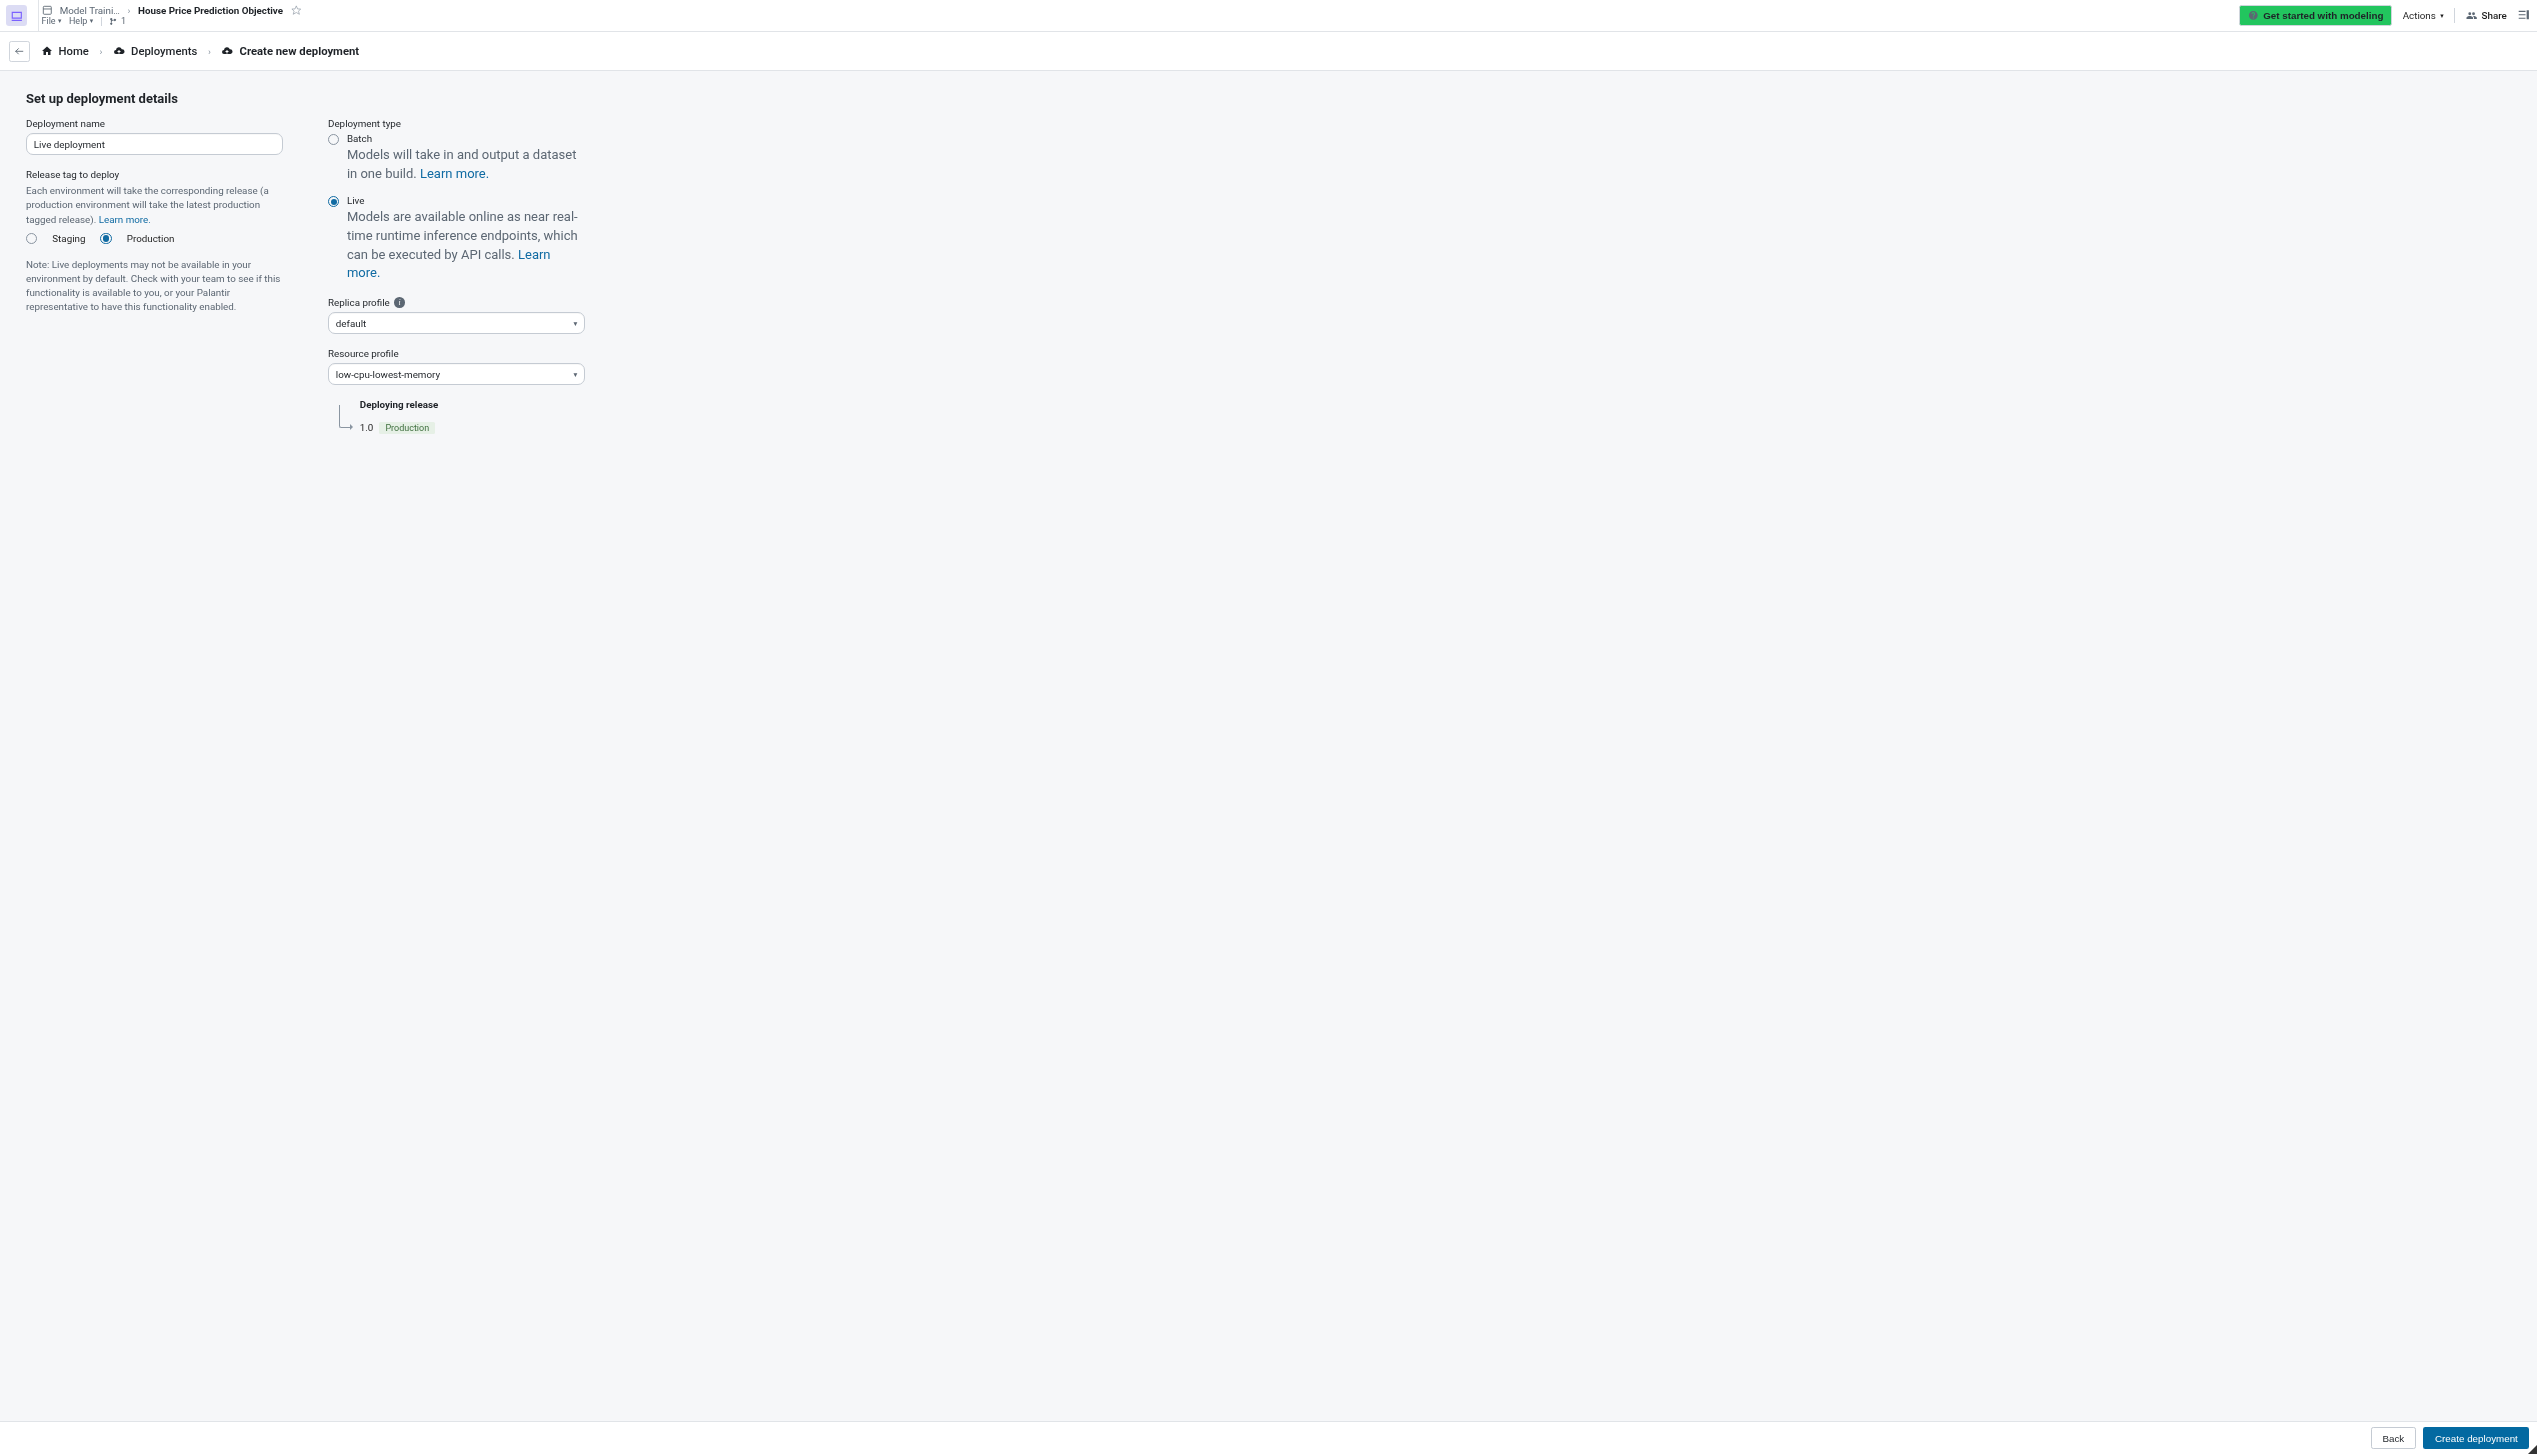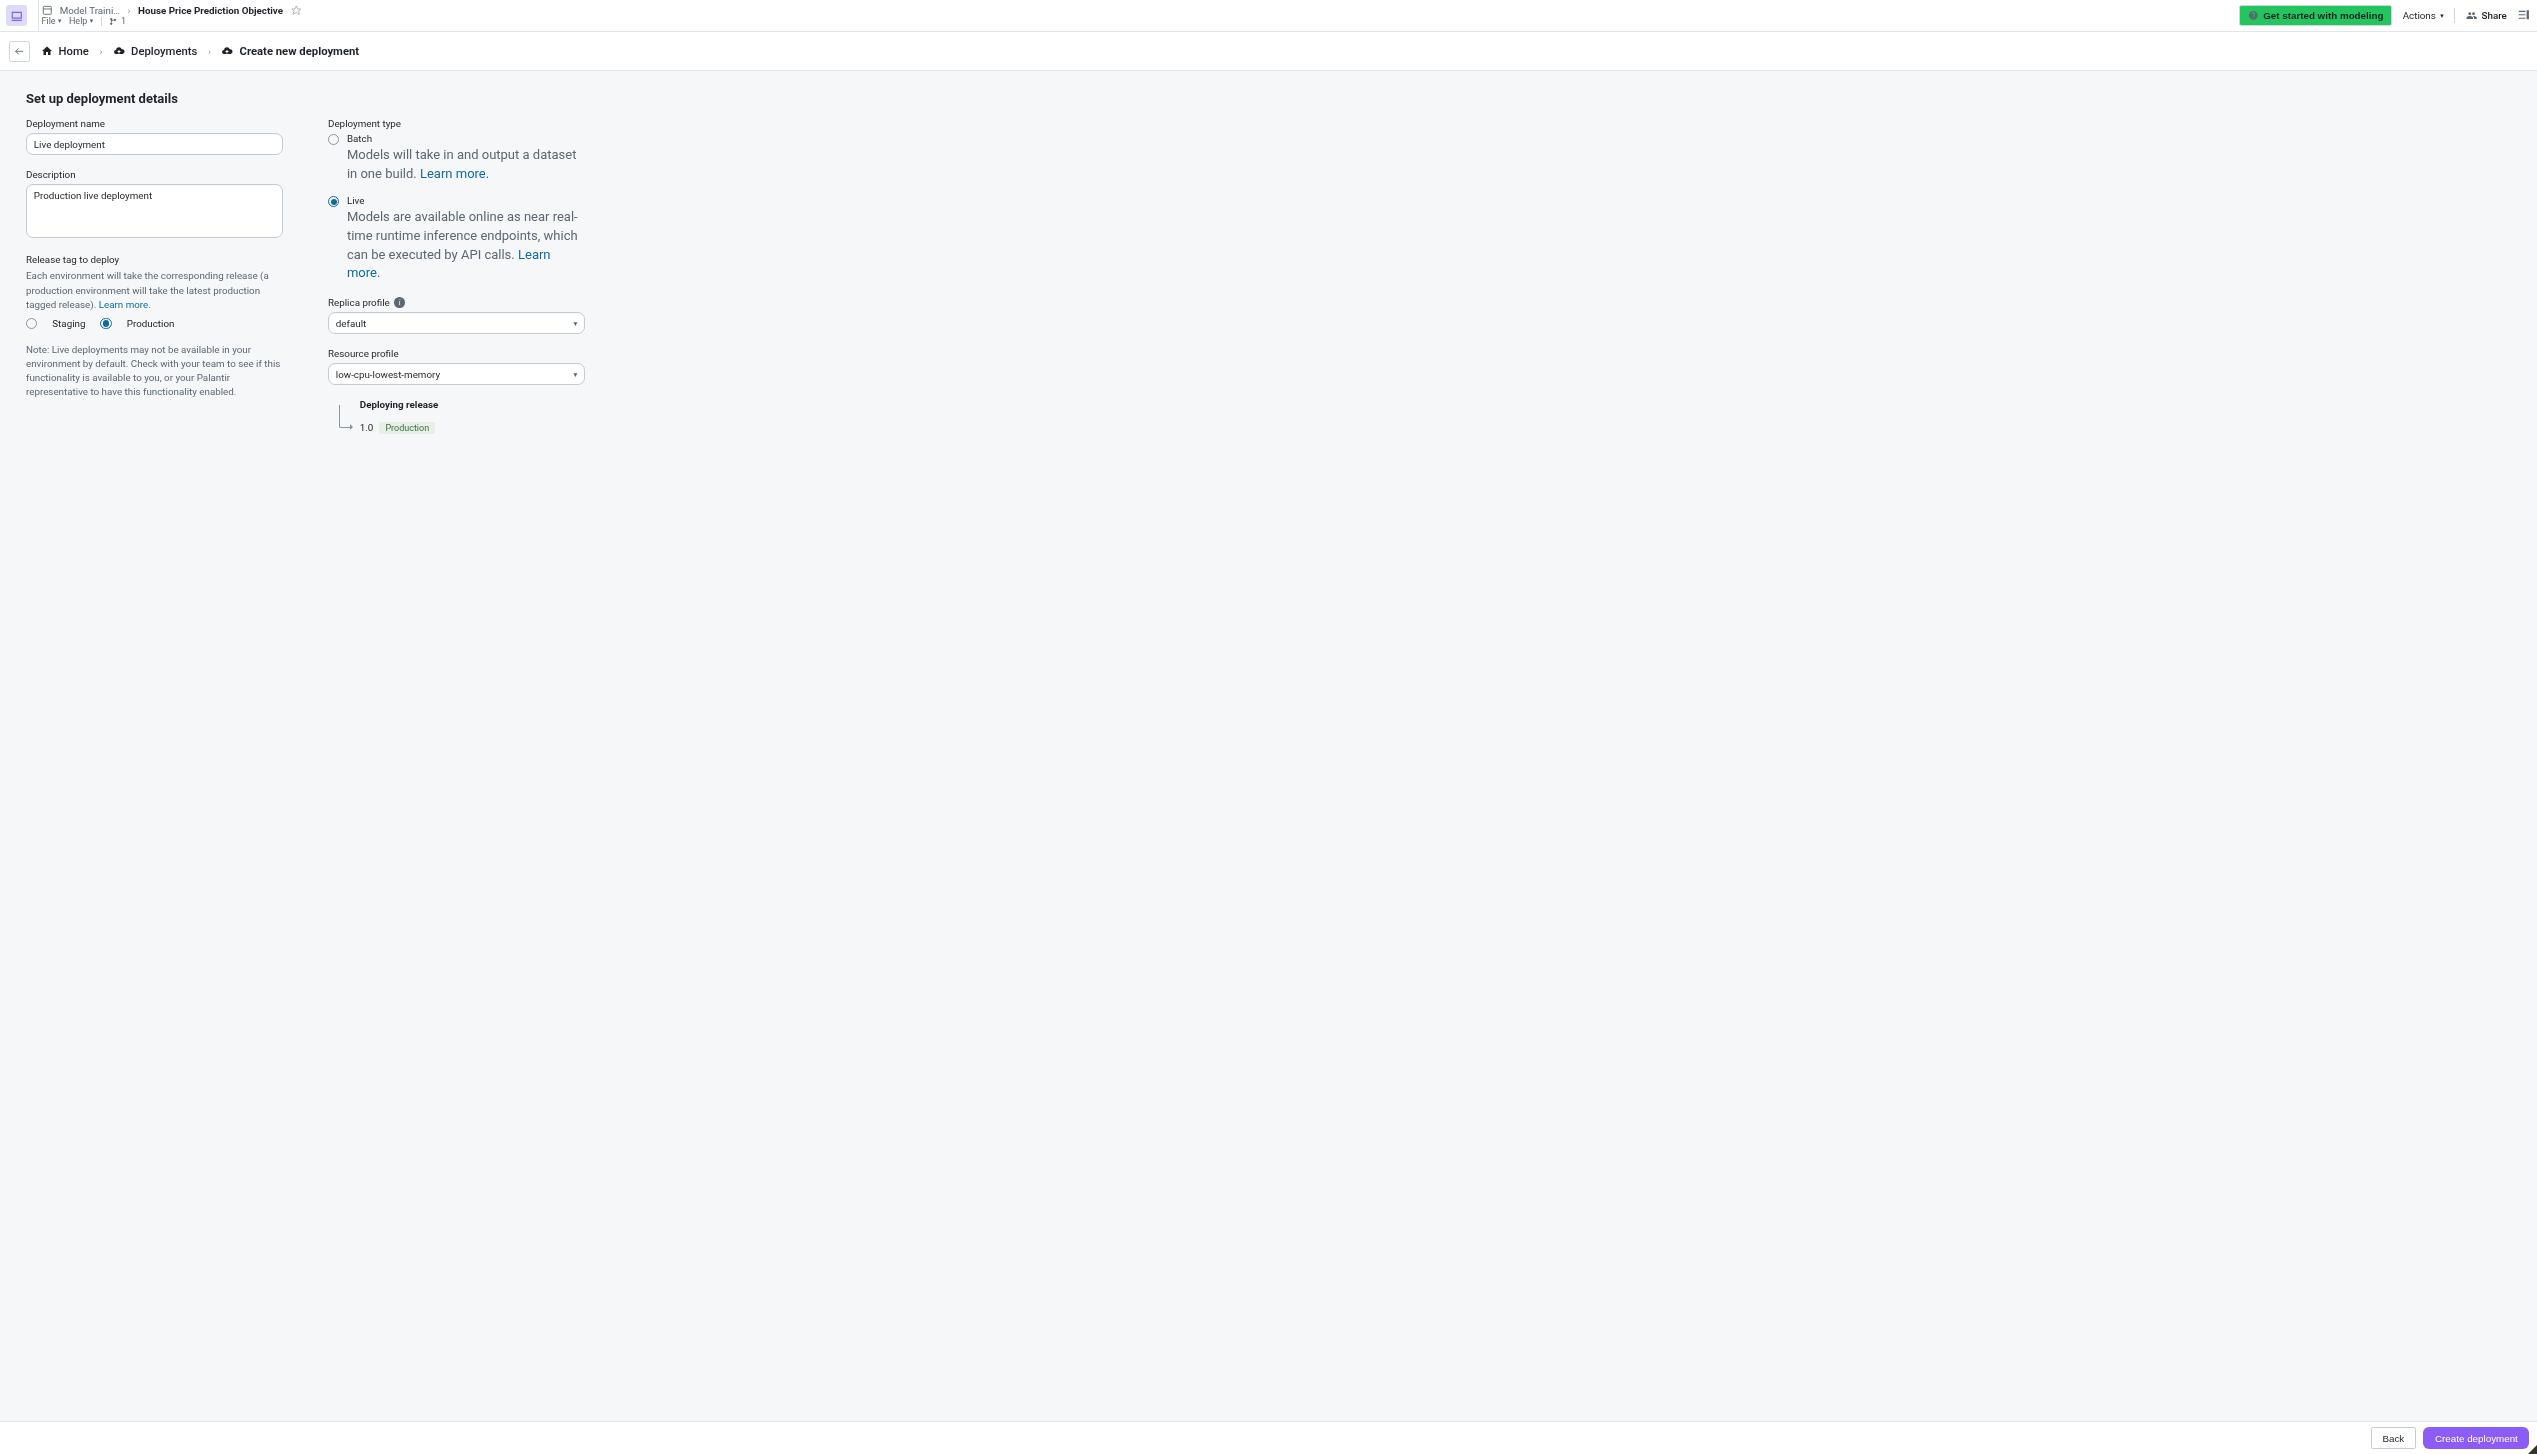--- a/index.html
+++ b/index.html
@@ -278,21 +278,21 @@
     border-radius:2.3px;
     padding:4.5px 10.6px;
     font-size:9.8px;
     cursor:pointer;
     border:0.8px solid transparent;
   }
   .btn-secondary{
     border-color:#c5cbd3;background:#fff;color:#1f2328;
   }
   .btn-primary{
-    background:#8b5cf6;color:#fff;border-radius:6px;
+    background:#0369a1;color:#fff;
   }
   .resize-handle{
     position:absolute;right:0;bottom:0;
     width:0;height:0;
     border-style:solid;
     border-width:0 0 9px 9px;
     border-color:transparent transparent #333 transparent;
   }
 </style>
 </head>
@@ -395,24 +395,20 @@
   <div class="section-title">Set up deployment details</div>
 
   <div class="form-grid">
 
     <div class="col">
       <div class="block">
         <div class="field-label">Deployment name</div>
         <input class="text-input" value="Live deployment" style="">
       </div>
       <div class="block">
-        <div class="field-label">Description</div>
-        <textarea class="textarea" style="">Production live deployment</textarea>
-      </div>
-      <div class="block">
         <div class="field-label">Release tag to deploy</div>
         <div class="help-text">
           <span>Each environment will take the corresponding release (a production environment will take the latest production tagged release). </span><span class="link">Learn more.</span>
         </div>
         <div class="radio-row">
           <div class="radio-opt">
             <span class="radio"></span>
             <span>Staging</span>
           </div>
           <div class="radio-opt">

